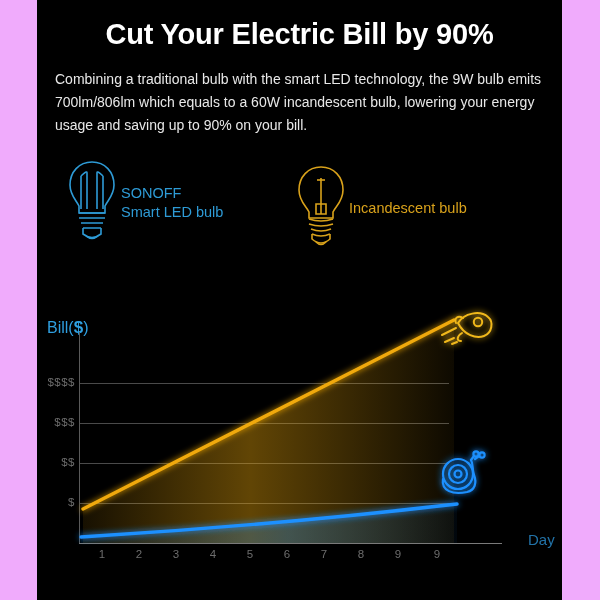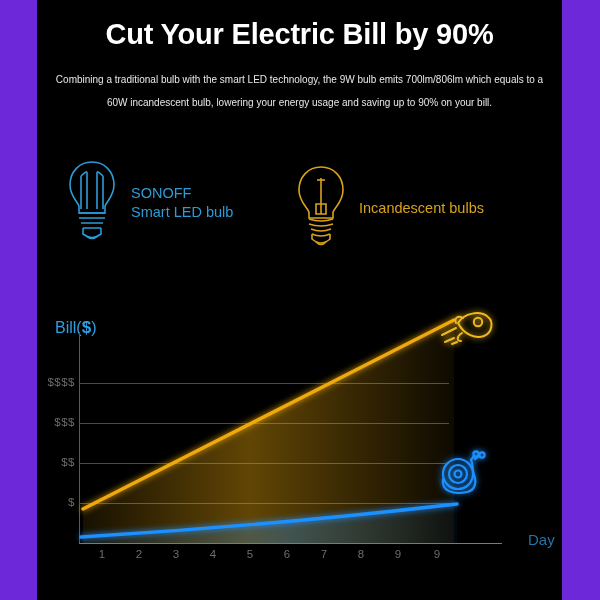--- a/index.html
+++ b/index.html
@@ -4,21 +4,21 @@
 <style>
   html, body {
     margin: 0;
     padding: 0;
     background: #ffffff;
   }
   #root {
     position: relative;
     width: 600px;
     height: 600px;
-    background: #6d28d9;
+    background: #f0abfc;
     overflow: hidden;
     font-family: "Liberation Sans", sans-serif;
   }
   #stage {
     position: absolute;
     left: 37px;
     top: 0px;
     width: 525px;
     height: 600px;
     background: #000000;
@@ -36,23 +36,22 @@
     font-size: 29px;
     font-weight: bold;
     letter-spacing: -0.2px;
     white-space: nowrap;
   }
   #subtitle {
     position: absolute;
     left: 18px;
     top: 68px;
     width: 489px;
-    text-align: center;
     color: #e8e8e8;
-    font-size: 10px;
+    font-size: 14px;
     line-height: 23px;
     font-weight: normal;
   }
 
   
   #legend {
     position: absolute;
     left: 0;
     top: 158px;
     width: 525px;
@@ -61,37 +60,37 @@
   .legend-item {
     position: absolute;
     display: flex;
     align-items: center;
   }
   #legend-led { left: 28px; top: 0px; }
   #legend-inc { left: 258px; top: 6px; }
   .legend-label {
     font-size: 14.5px;
     line-height: 19px;
-    margin-left: 12px;
+    margin-left: 2px;
     white-space: pre-line;
   }
   #legend-led .legend-label { color: #2e9bd6; }
   #legend-inc .legend-label { color: #d9a21b; }
 
   
   #chart {
     position: absolute;
     left: 0;
     top: 290px;
     width: 525px;
     height: 300px;
   }
   #axis-y-title {
     position: absolute;
-    left: 18px;
+    left: 10px;
     top: 28px;
     color: #2f9fe0;
     font-size: 16px;
     white-space: nowrap;
   }
   #axis-y-title .dollar {
     font-weight: bold;
     font-size: 17px;
   }
   #axis-x-title {
@@ -196,21 +195,21 @@
               <path d="M26 3 C13 3 4 13 4 26 c0 11 7 16 10 22 l0 6 l24 0 l0 -6 c3 -6 10 -11 10 -22 C48 13 39 3 26 3 Z"></path>
               <path d="M26 14 l0 36"></path>
               <path d="M22 16 l8 0"></path>
               <path d="M21 40 l0 10 l10 0 l0 -10 z"></path>
               <path d="M14 55 q12 4 24 0 M14 60 q12 4 24 0 M16 65 q10 4 20 0 M17 70 q9 4 18 0"></path>
               <path d="M17 70 l0 5 q9 8 18 0 l0 -5"></path>
               <path d="M21 78 q5 5 10 0"></path>
             </g>
           </svg>
         </span>
-        <span class="legend-label">Incandescent bulbs</span>
+        <span class="legend-label">Incandescent bulb</span>
       </div>
 
     </div>
 
     <div id="chart">
 
       <div id="axis-y-title">Bill(<span class="dollar">$</span>)</div>
 
       <div class="gridline" style="top:93px"></div>
       <div class="gridline" style="top:133px"></div>

